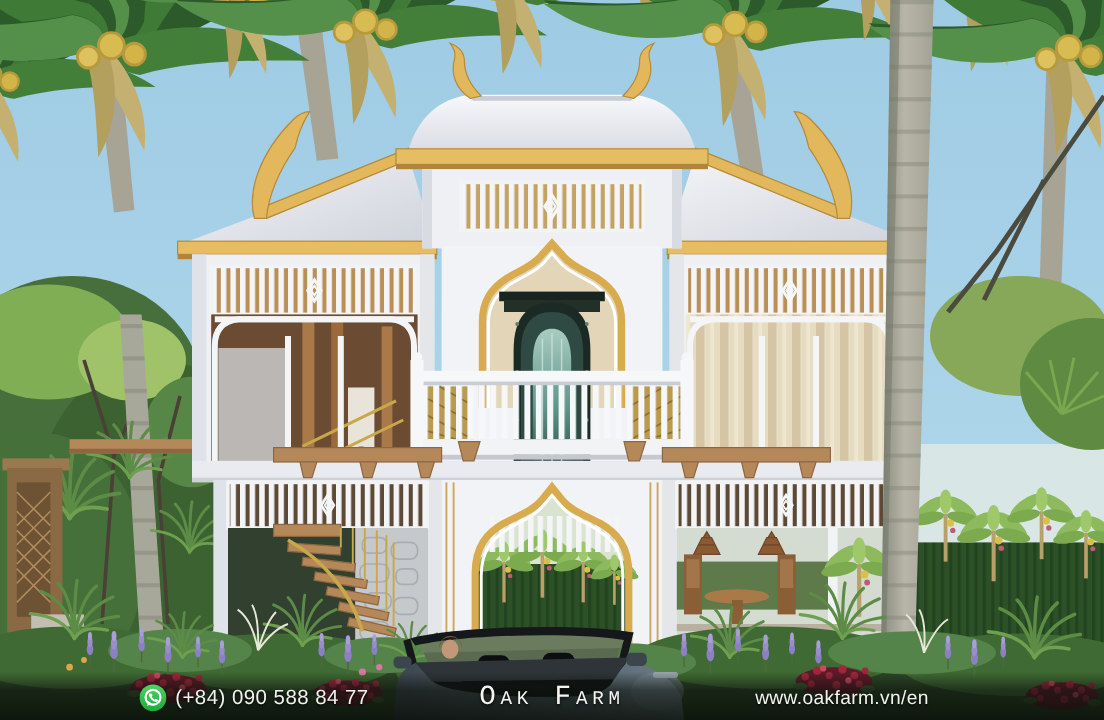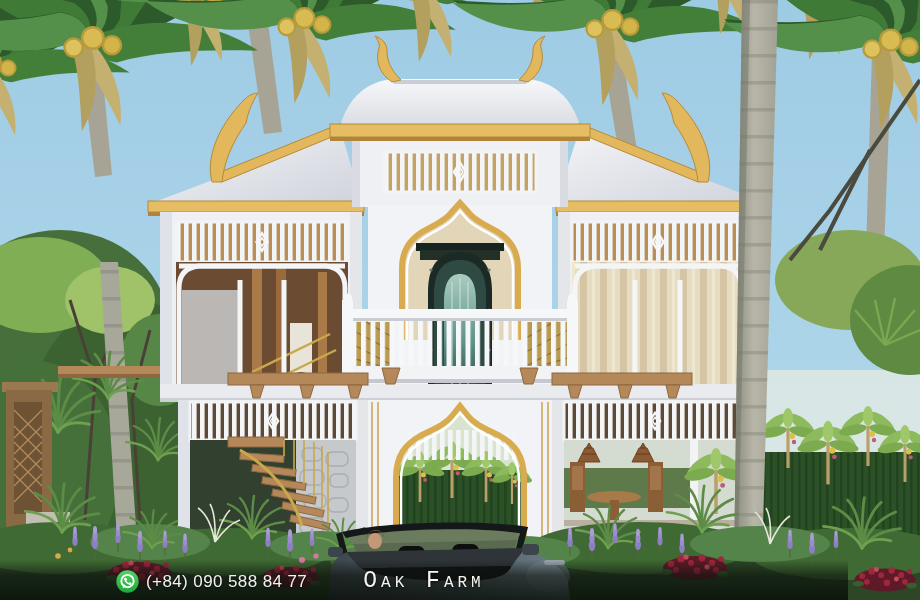--- a/index.html
+++ b/index.html
@@ -1,18 +1,18 @@
 <!DOCTYPE html>
 <html><head>
 <meta charset="utf-8">
 <style>
   html,body{margin:0;padding:0;background:#222;}
   .stage{position:relative;width:920px;height:600px;overflow:hidden;font-family:"Liberation Sans",sans-serif;}
   .stage svg.scene{position:absolute;left:0;top:0;}
-  .footer{position:absolute;left:0;bottom:0;width:848px;height:40px;
+  .footer{position:absolute;left:0;bottom:0;width:920px;height:40px;
     background:linear-gradient(180deg,rgba(12,18,12,0) 0%,rgba(12,18,12,.62) 38%,rgba(8,14,8,.84) 100%);
     display:flex;align-items:center;color:#f2f2f0;}
   .footer-left{position:absolute;left:116px;bottom:7px;display:flex;align-items:center;gap:7px;}
   .wa{width:23px;height:23px;display:inline-block;}
   .phone{font-size:17px;letter-spacing:.4px;text-shadow:0 1px 2px rgba(0,0,0,.6);}
   .brand{position:absolute;left:50%;transform:translateX(-50%);bottom:6px;
     font-family:Liberation Mono, monospace;font-variant:small-caps;font-size:23px;
     letter-spacing:4px;color:#f5f4f0;text-shadow:0 1px 3px rgba(0,0,0,.7);}
   .website{position:absolute;right:146px;bottom:8px;font-size:16px;letter-spacing:.3px;text-shadow:0 1px 2px rgba(0,0,0,.6);}
 </style>
@@ -565,14 +565,15 @@
         </defs>
         <circle cx="16" cy="16" r="15.5" fill="url(#wag)"></circle>
         <circle cx="16" cy="15.4" r="8.6" fill="none" stroke="#ffffff" stroke-width="2.6"></circle>
         <path d="M9.2 25.4 L10.6 19.6 L14.6 22.6 Z" fill="#ffffff"></path>
         <path d="M12.6 11.4 c.8-.9 1.7-.5 2.1.3 l.6 1.1 c.3.5 0 1-.4 1.4 -.3.3-.3.8 0 1.3 .5.9 1.3 1.7 2.2 2.2 .5.3 1 .3 1.3 0 .4-.4.9-.7 1.4-.4 l1.1.6 c.8.4 1.2 1.3.3 2.1 -.5.5-1.3.9-2.2.7 -1.7-.3-3.5-1.4-4.9-2.8 -1.4-1.4-2.5-3.2-2.8-4.9 -.2-.9.2-1.7.7-2.2 z" fill="#ffffff"></path>
       </svg>
     </span>
     <span class="phone">(+84) 090 588 84 77</span>
   </div>
   <div class="brand">Oak Farm</div>
+  <div class="website">www.oakfarm.vn/en</div>
 </div>
 </div>
 
 </body></html>

